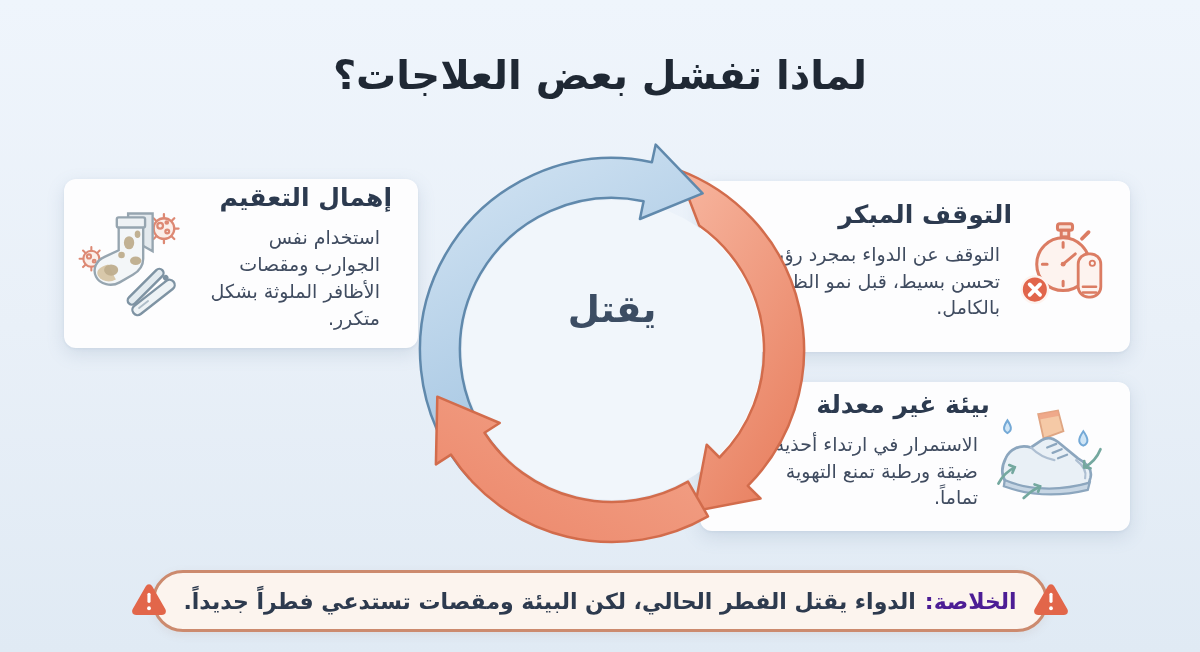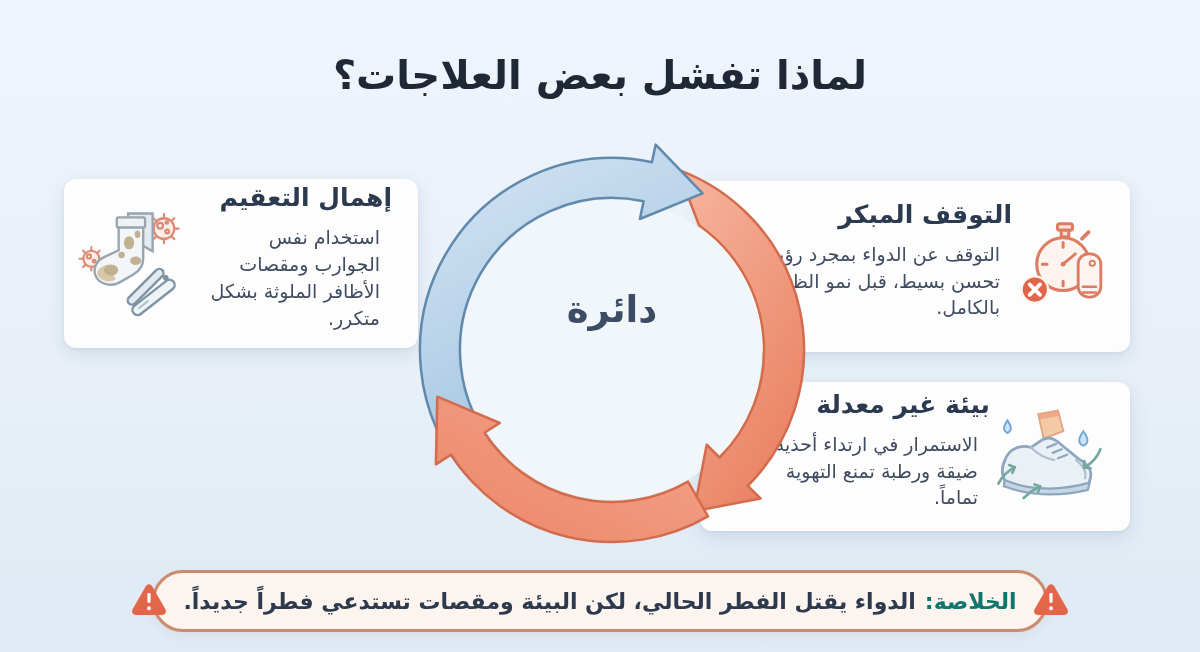--- a/index.html
+++ b/index.html
@@ -34,21 +34,21 @@
     direction:rtl;font-size:37px;font-weight:bold;color:#3c4d63;line-height:1.28;
   }
   .cycle-label span{display:block;}
   .banner{
     position:absolute;left:152px;top:570px;width:896px;height:62px;box-sizing:border-box;
     border:3px solid #cc8a6e;border-radius:34px;background:#fcf4ee;
     display:flex;align-items:center;justify-content:center;gap:16px;z-index:3;
     box-shadow:0 3px 10px rgba(150,110,90,.10);
   }
   .banner-text{direction:rtl;font-size:22px;font-weight:bold;color:#2d3a4e;margin:0;white-space:nowrap;}
-  .banner-label{color:#0f766e;margin-left:9px;}
+  .banner-label{color:#4c1d95;margin-left:9px;}
 </style>
 </head>
 <body>
 
 <div class="stage">
 
   <div class="page-title">لماذا تفشل بعض العلاجات؟</div>
 
   <div class="card" id="card-early-stop">
     <div class="card-text">
@@ -169,21 +169,21 @@
       </defs>
       <circle cx="210" cy="212" r="150" fill="#f1f6fb"></circle>
 
       <path d="M275.7,31.6 A192,192 0 0 1 345.8,347.8 L358.5,360.5 L292,373.2 L304.7,306.7 L317.5,319.5 A152,152 0 0 0 297.2,87.5 Z" fill="url(#gradOrange)" stroke="#d26c4c" stroke-width="2.5" stroke-linejoin="round"></path>
 
       <path d="M67.3,340.5 A192,192 0 0 1 249.9,24.2 L253.7,6.6 L300.6,55.4 L237.9,81.0 L241.6,63.3 A152,152 0 0 0 97,313.7 Z" fill="url(#gradBlue)" stroke="#6089ac" stroke-width="2.5" stroke-linejoin="round"></path>
 
       <path d="M306,378.3 A192,192 0 0 1 49,316.6 L33.9,326.4 L35.3,258.7 L97.7,285 L82.5,294.8 A152,152 0 0 0 286,343.6 Z" fill="url(#gradOrange2)" stroke="#d26c4c" stroke-width="2.5" stroke-linejoin="round"></path>
     </svg>
     <div class="cycle-label">
-      <span>دائرة</span>
+      <span>يقتل</span>
     </div>
   </div>
 
   <div class="banner">
     <span>
       <svg viewBox="0 0 64 58" width="36" height="33">
         <path d="M28.2,7 C30.1,3.6 33.9,3.6 35.8,7 L59,47.5 C60.9,50.9 59,54 55,54 L9,54 C5,54 3.1,50.9 5,47.5 Z" fill="#e2664a" stroke="#e2664a" stroke-width="5" stroke-linejoin="round"></path>
         <rect x="29.2" y="17" width="5.6" height="18" rx="2.8" fill="#ffffff"></rect>
         <circle cx="32" cy="44.5" r="3.4" fill="#ffffff"></circle>
       </svg>

